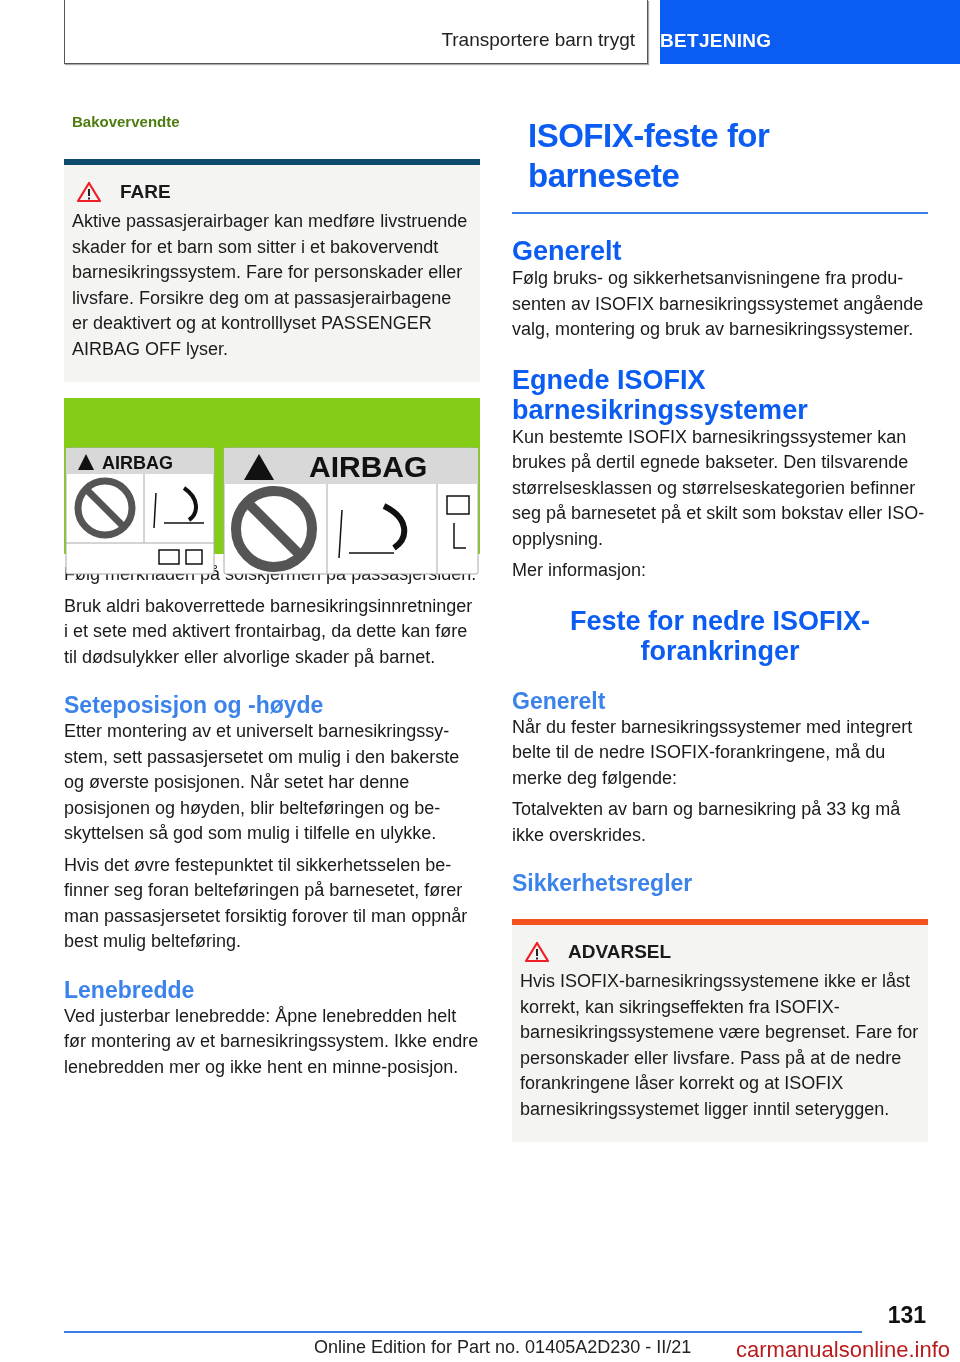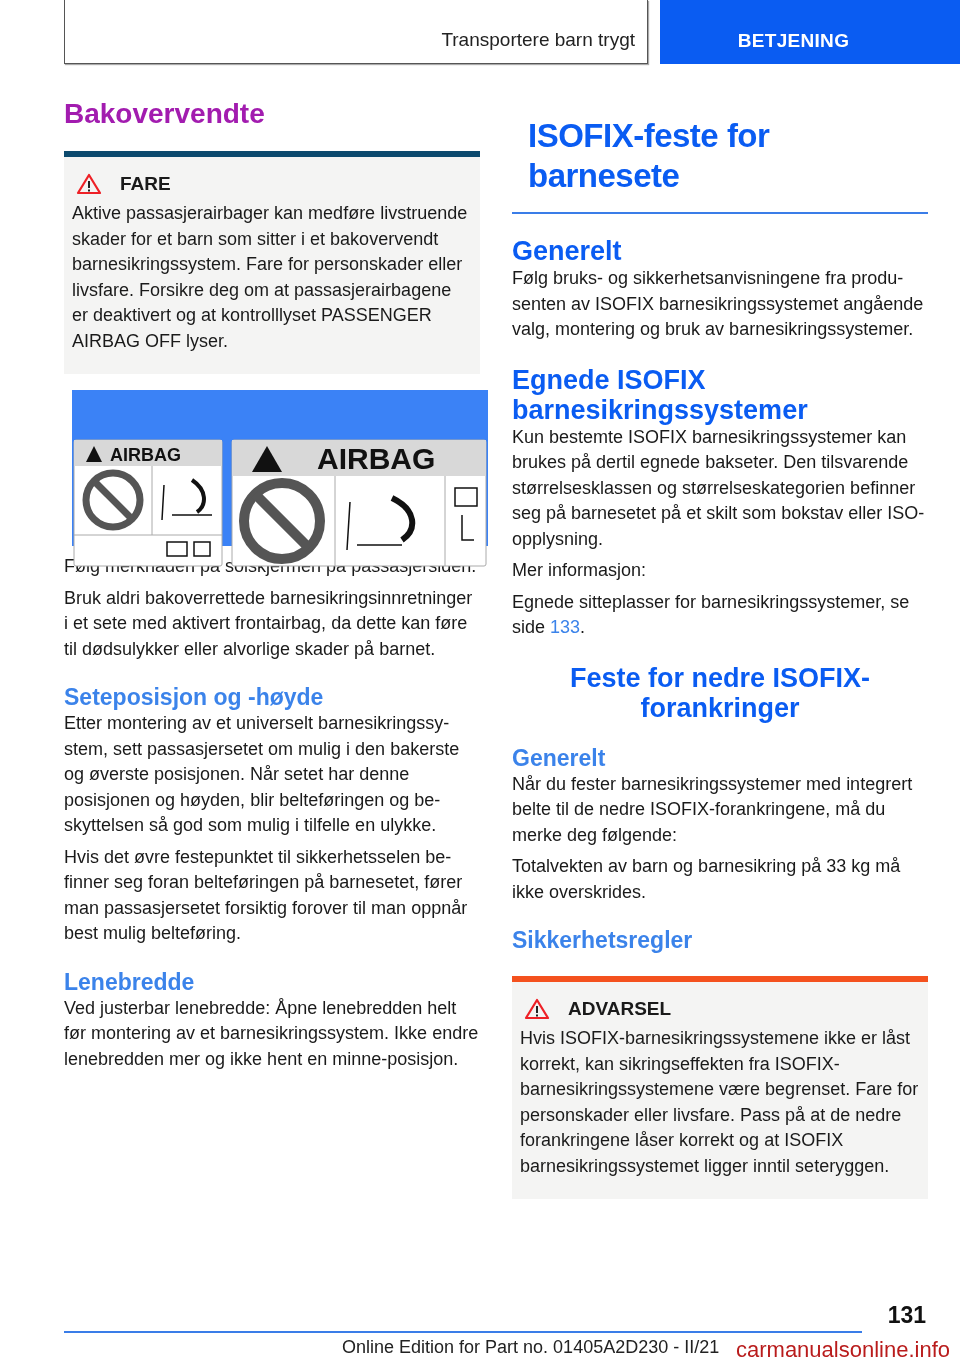--- a/index.html
+++ b/index.html
@@ -13,52 +13,52 @@
     box-shadow: 1px 1px 1px #aaa;
   }
   .header-chapter {
     position: absolute; right: 12px; bottom: 12px; font-size: 19px; color: #222;
   }
   .header-tab {
     position: absolute; left: 660px; top: 0; width: 300px; height: 64px;
     background: #0a5cf2; color: #fff; box-sizing: border-box;
   }
   .header-tab span {
-    position: absolute; left: 0; right: 33px; bottom: 12px; text-align: center;
+    position: absolute; left: 0; right: 33px; bottom: 12px; text-align: left;
     font-weight: bold; font-size: 19px; letter-spacing: 0.3px;
   }
   .col { position: absolute; top: 100px; }
   .col-left { left: 64px; width: 416px; }
   .col-right { left: 512px; width: 416px; }
   h2.sub {
-    color: #a21caf; font-size: 28px; font-weight: bold; margin: 0; line-height: 27px;
+    color: #4d7c0f; font-size: 15px; font-weight: bold; margin: 8px; line-height: 27px;
   }
   h1.main {
     color: #0a5cf2; font-size: 33px; font-weight: bold; margin: 16px; line-height: 40px;
     letter-spacing: -0.5px;
   }
   .main-rule { height: 2px; background: #3a7de8; margin-top: 5px; }
   h3.sect {
     color: #0a5cf2; font-size: 27px; font-weight: bold; margin: 0; line-height: 30px;
   }
   h4.subsect {
     color: #3b83ea; font-size: 23px; font-weight: bold; margin: 0; line-height: 27px;
   }
   p { margin: 0; font-size: 18px; line-height: 25.5px; }
   .warn {
     background: #f4f4f3; border-top: 6px solid #0c4a6e; padding: 16px 8px 20px 8px;
   }
   .warn.adv { border-top-color: #f4511e; }
   .warn-title { display: flex; align-items: center; font-weight: bold; font-size: 19px; margin-bottom: 6px; }
   .warn-title svg { margin-right: 18px; margin-left: 4px; }
   .link { color: #3b83ea; }
-  .figure { background: #3b82f6; width: 416px; height: 156px; position: relative; margin-left: 8px; }
+  .figure { background: #84cc16; width: 416px; height: 156px; position: relative; }
   .footer-rule { position: absolute; left: 64px; top: 1331px; width: 798px; height: 2px; background: #3a7de8; }
   .page-num { position: absolute; right: 34px; top: 1302px; font-size: 23px; font-weight: bold; color: #111; }
-  .footer-text { position: absolute; left: 314px; top: 1337px; font-size: 18px; color: #222; margin-left: 28px; }
+  .footer-text { position: absolute; left: 314px; top: 1337px; font-size: 18px; color: #222; }
   .footer-wm { position: absolute; left: 736px; top: 1337px; font-size: 22px; color: #b91c1c; }
 </style>
 </head>
 <body>
 
 <div class="header-box">
   <span class="header-chapter">Transportere barn trygt</span>
 </div>
 <div class="header-tab">
   <span>BETJENING</span>
@@ -124,23 +124,20 @@
 <div class="col col-right">
   <h1 class="main">ISOFIX-feste for barnesete</h1>
   <div class="main-rule"></div>
 
   <h3 class="sect" style="margin-top:22px;">Generelt</h3>
   <p>Følg bruks- og sikkerhetsanvisningene fra produ­senten av ISOFIX barnesikringssystemet angå­ende valg, montering og bruk av barnesikringssy­stemer.</p>
 
   <h3 class="sect" style="margin-top:22px;">Egnede ISOFIX barnesikringssystemer</h3>
   <p>Kun bestemte ISOFIX barnesikringssystemer kan brukes på dertil egnede bakseter. Den tilsva­rende størrelsesklassen og størrelseskategorien befinner seg på barnesetet på et skilt som bok­stav eller ISO-opplysning.</p>
   <p style="margin-top:6px;">Mer informasjon:</p>
-  <p style="margin-top:6px;">
-    <span>Egnede sitteplasser for barnesikringssystemer, se side </span><span class="link">133</span><span>.</span>
-  </p>
 
   <h3 class="sect" style="margin-top:22px;text-align:center;">Feste for nedre ISOFIX-forankringer</h3>
   <h4 class="subsect" style="margin-top:22px;">Generelt</h4>
   <p>Når du fester barnesikringssystemer med inte­grert belte til de nedre ISOFIX-forankringene, må du merke deg følgende:</p>
   <p style="margin-top:6px;">Totalvekten av barn og barnesikring på 33 kg må ikke overskrides.</p>
 
   <h4 class="subsect" style="margin-top:22px;">Sikkerhetsregler</h4>
 
   <div class="warn adv" style="margin-top:22px;">
     <div class="warn-title">

